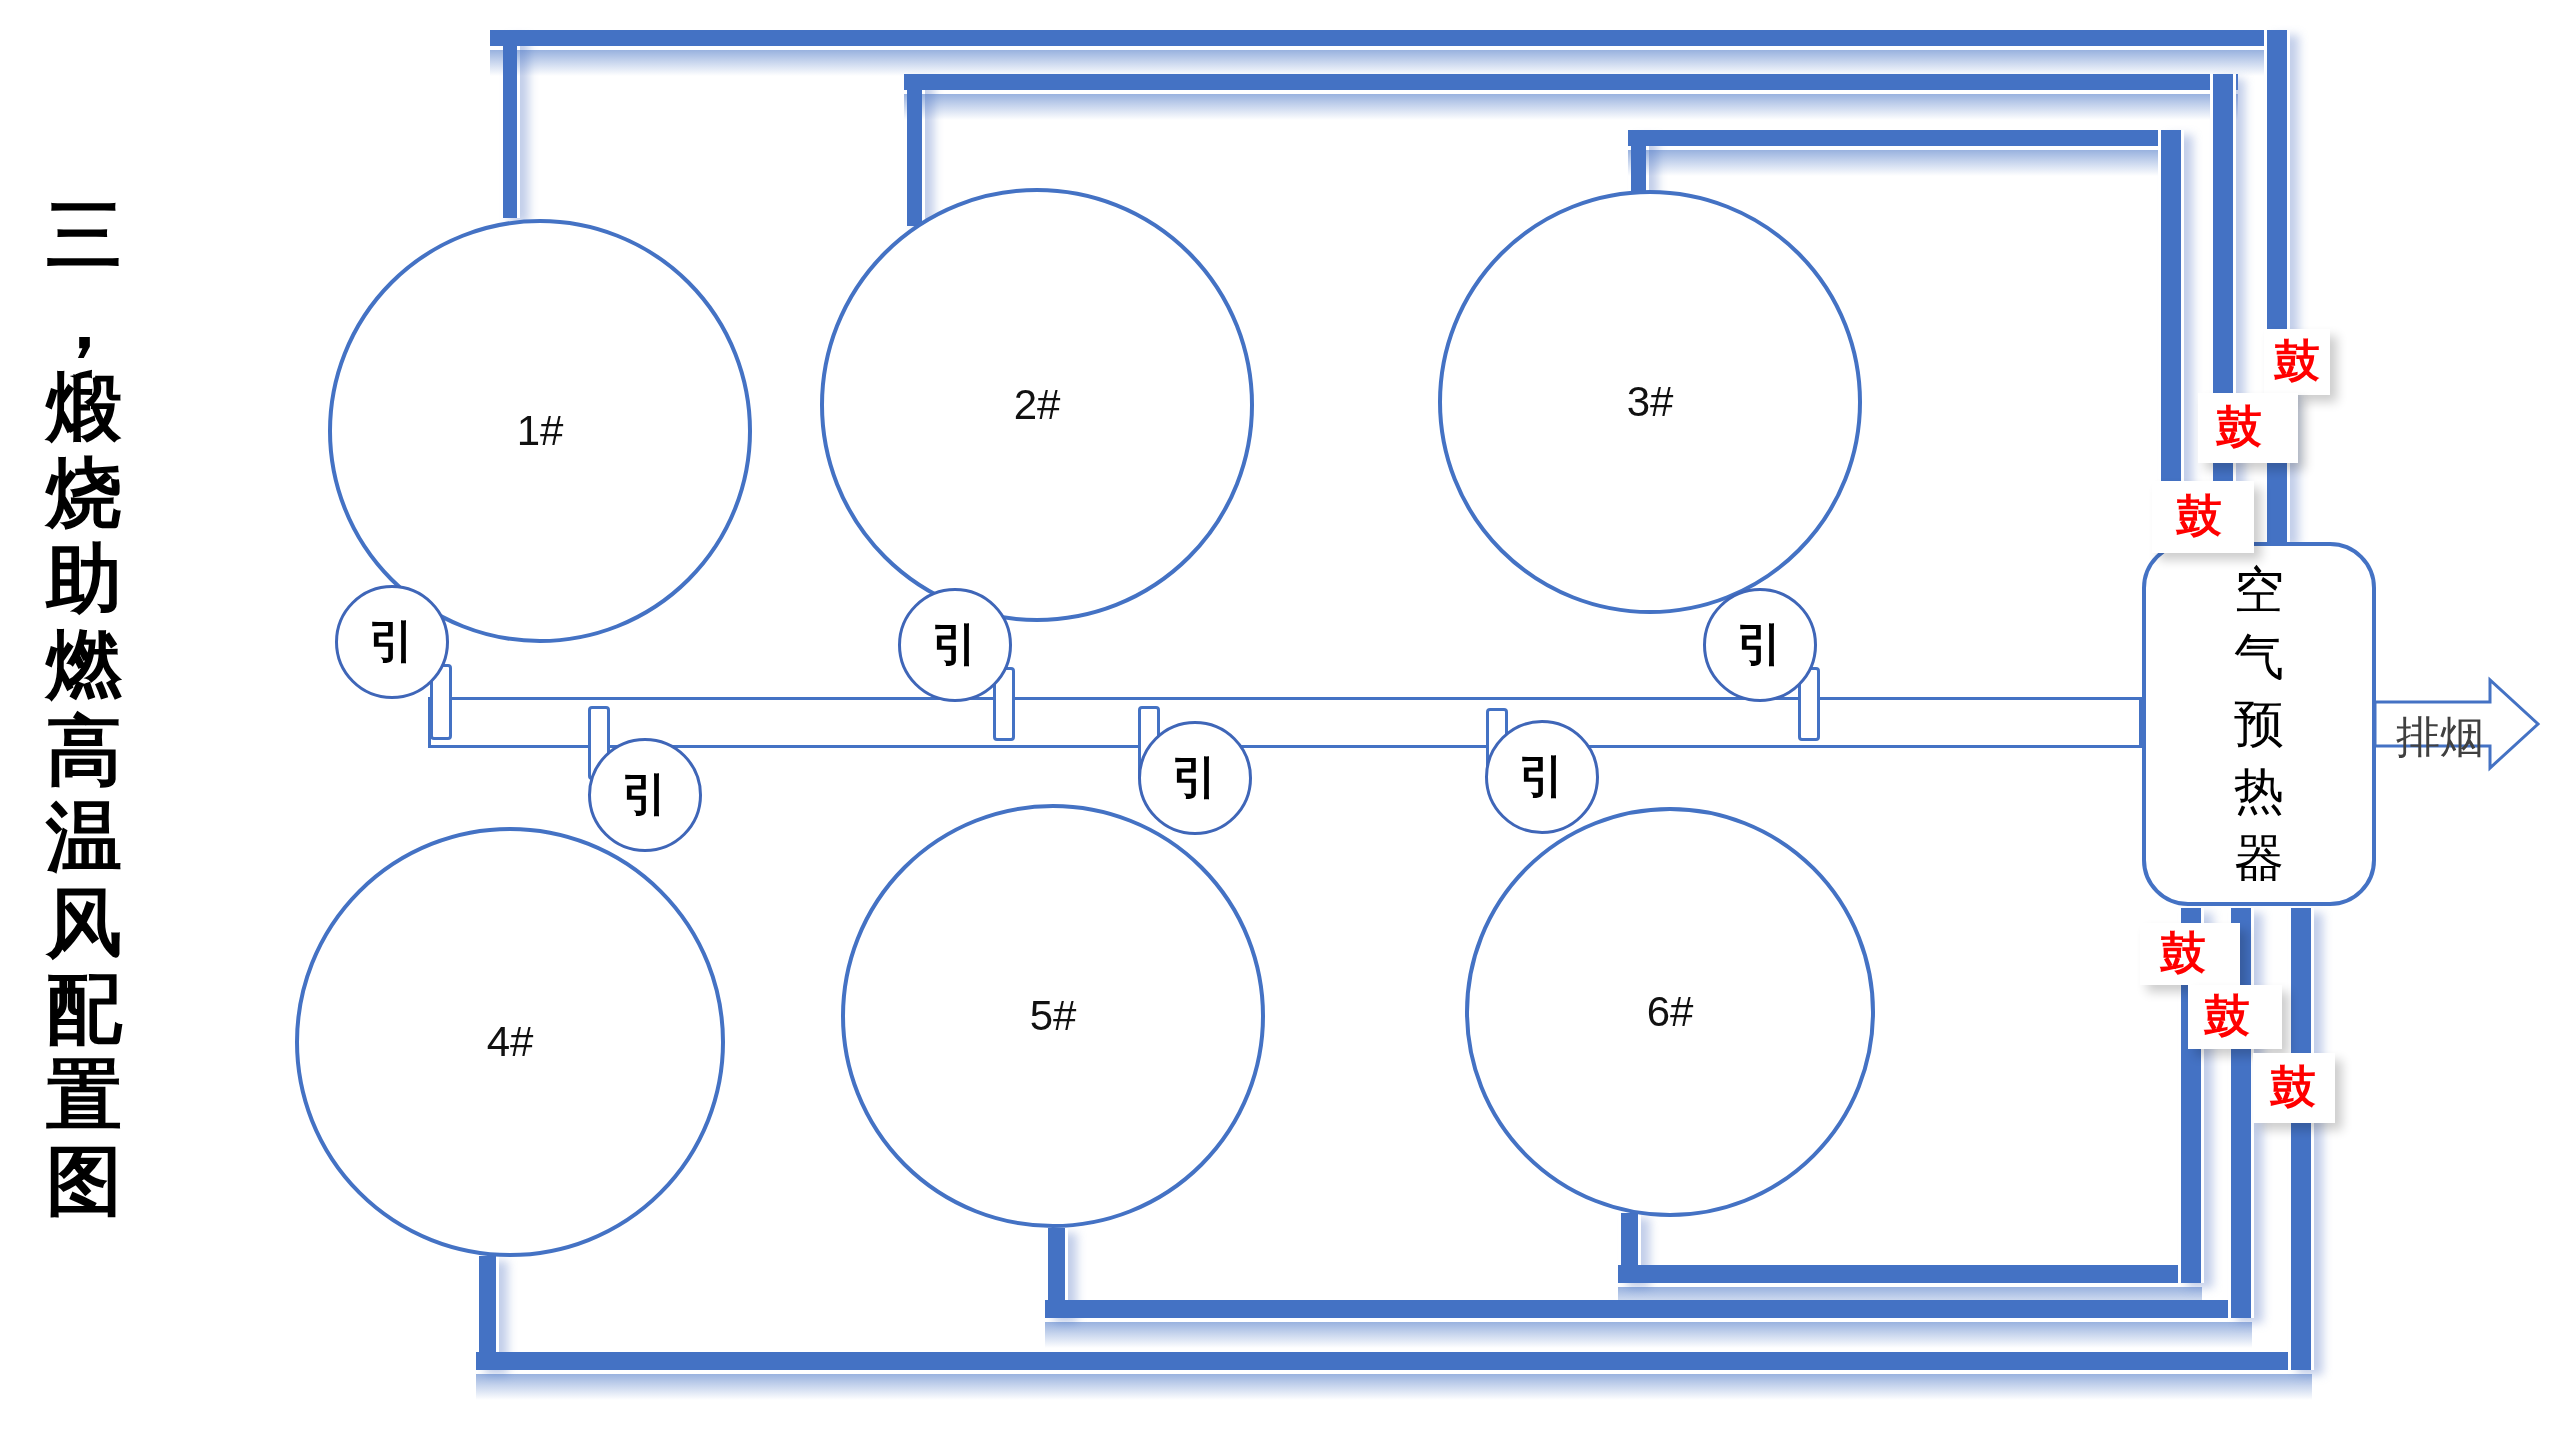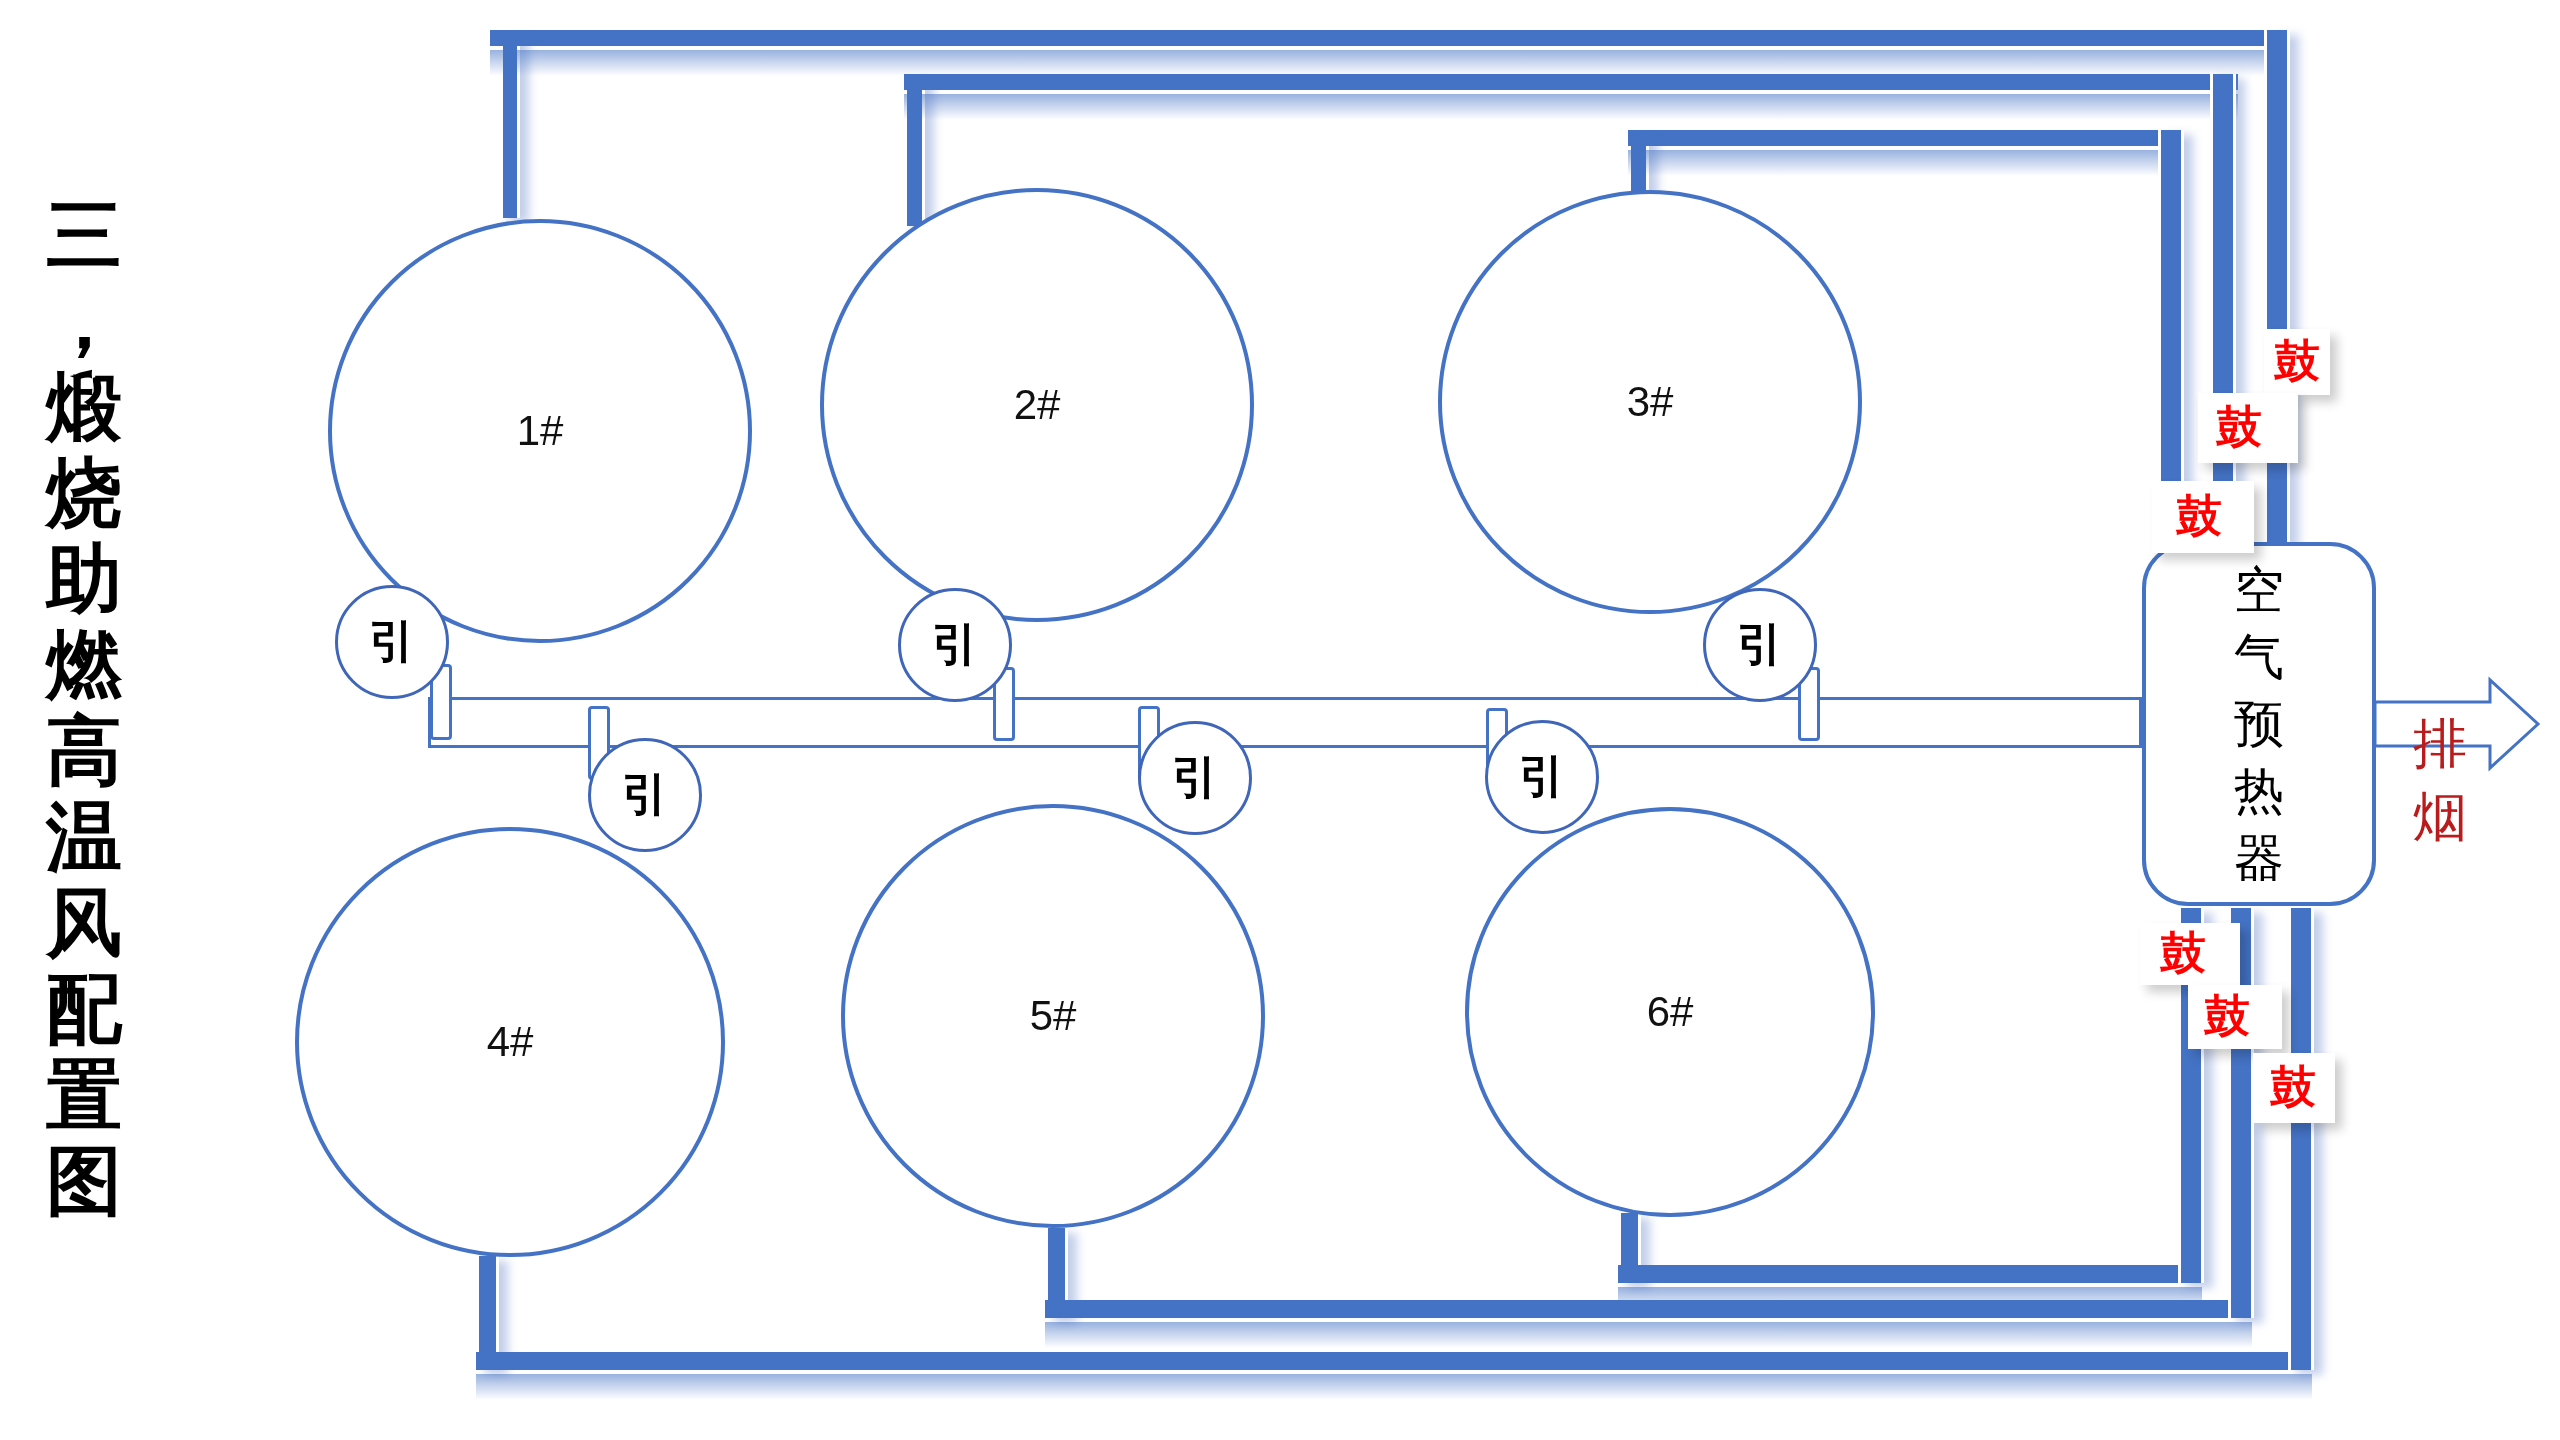--- a/index.html
+++ b/index.html
@@ -35,22 +35,22 @@
   .fan .flabel{font-size:46px;font-weight:700;color:#000;}
 
   
   .preheater{position:absolute;left:2142px;top:542px;width:234px;height:364px;border:4px solid #4472C4;
              border-radius:46px;background:#fff;z-index:22;display:flex;flex-direction:column;
              align-items:center;justify-content:center;box-sizing:border-box;}
   .preheater span{font-size:50px;line-height:67px;color:#000;font-weight:400;}
 
   
   .exhaust-svg{position:absolute;left:2372px;top:674px;width:172px;height:100px;z-index:24;}
-  .exhaust-text{position:absolute;left:2388px;top:708px;width:104px;text-align:center;font-size:54px;
-                color:#b91c1c;z-index:25;font-weight:400;}
+  .exhaust-text{position:absolute;left:2388px;top:708px;width:104px;text-align:center;font-size:44px;
+                color:#404040;z-index:25;font-weight:400;}
 
   
   .blabel{position:absolute;background:#fff;box-shadow:7px 7px 10px rgba(0,0,0,0.20);z-index:40;
           display:flex;align-items:center;box-sizing:border-box;}
   .blabel span{font-size:46px;font-weight:700;color:#FF0000;}
 </style>
 </head>
 <body>
 
 <div class="stage">

